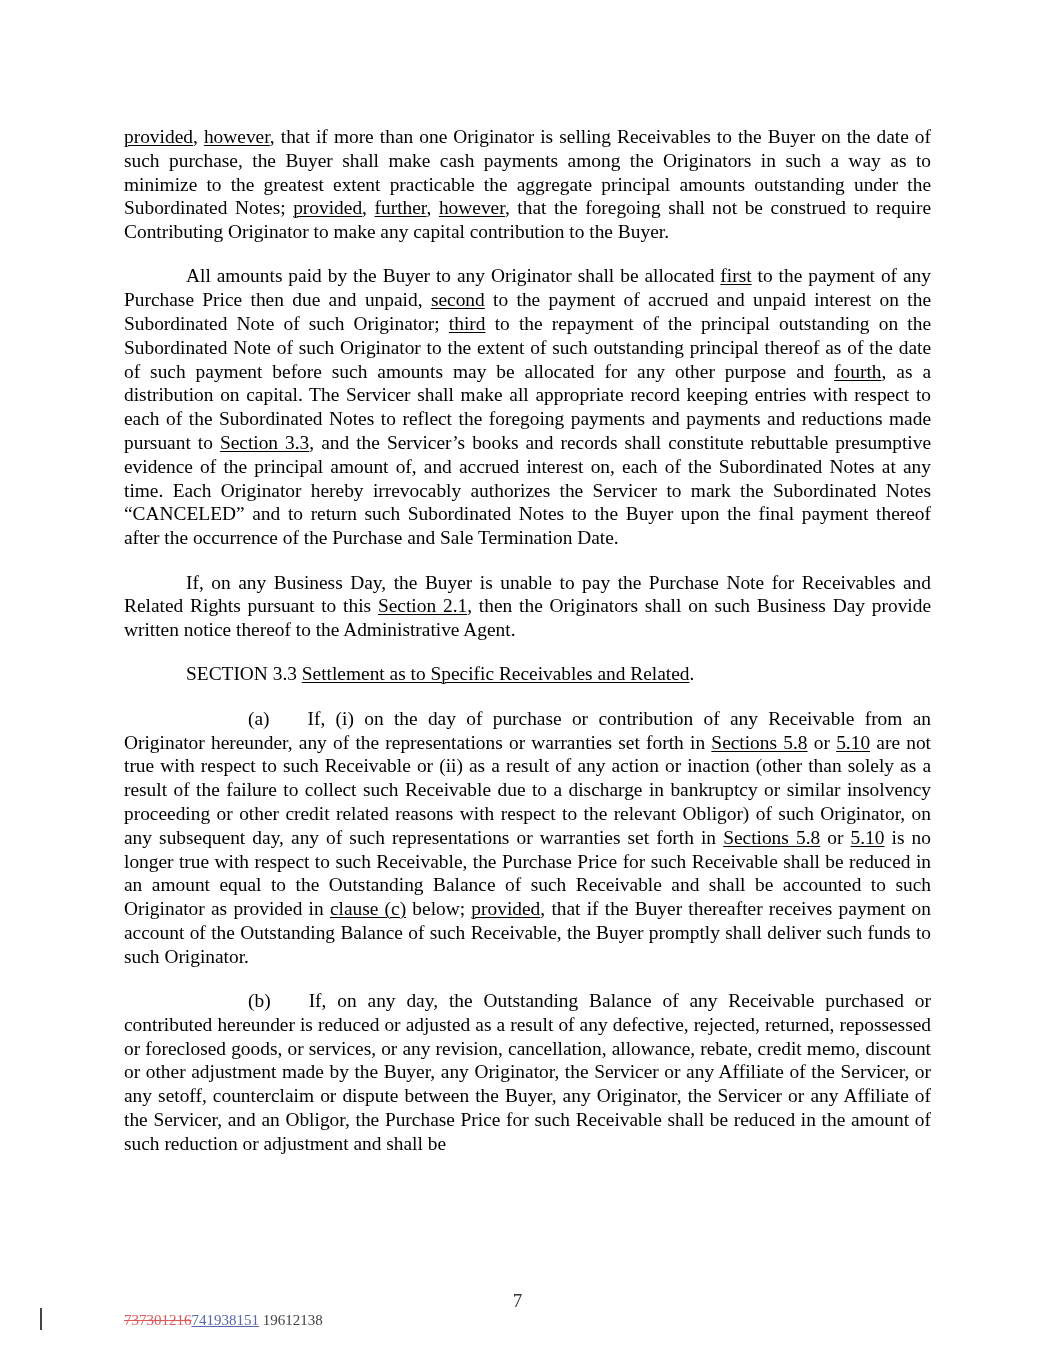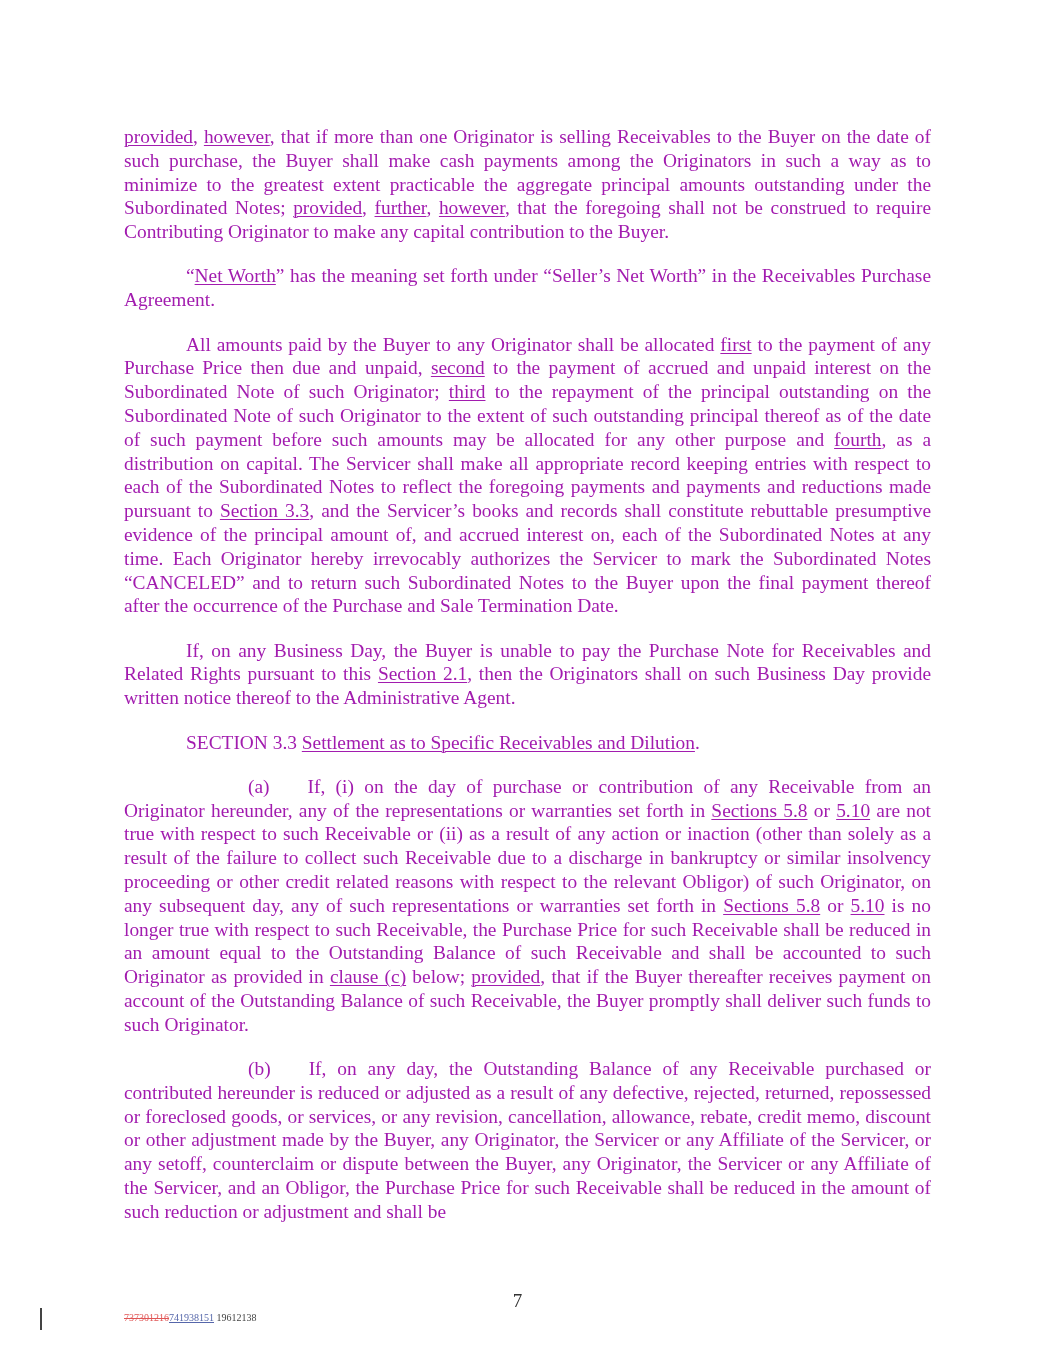--- a/index.html
+++ b/index.html
@@ -1,53 +1,52 @@
 <!DOCTYPE html>
 <html><head>
 <meta charset="utf-8">
 <style>
   html, body { margin: 0; padding: 0; background: #ffffff; }
   body { width: 1055px; height: 1365px; position: relative; overflow: hidden; }
   .page {
     position: absolute; left: 124px; top: 125px; width: 807px;
     font-family: "Liberation Serif", "DejaVu Serif", serif;
-    font-size: 19.4px; line-height: 23.8px; color: #a21caf;
+    font-size: 19.4px; line-height: 23.8px; color: #000000;
   }
   .para { margin: 0 0 20.5px 0; text-align: justify; text-align-last: left; }
   .indent { text-indent: 62px; }
   .indent2 { text-indent: 124px; }
   .u { text-decoration: underline; text-underline-offset: 2px; text-decoration-thickness: 1px; }
   .tab { display: inline-block; width: 38px; }
   .section-heading { margin: 0 0 20.5px 0; text-indent: 62px; }
   .page-number {
     position: absolute; left: 0; width: 1035px; top: 1290px; text-align: center;
     font-family: "Liberation Serif", "DejaVu Serif", serif; font-size: 19px; color: #333;
   }
   .footer {
     position: absolute; left: 124px; top: 1312px;
-    font-family: "Liberation Serif", "DejaVu Serif", serif; font-size: 10px; color: #444;
+    font-family: "Liberation Serif", "DejaVu Serif", serif; font-size: 15px; color: #444;
   }
   .del { color: #e05555; text-decoration: line-through; }
   .ins { color: #5566aa; text-decoration: underline; }
   .change-bar { position: absolute; left: 40px; top: 1308px; width: 2px; height: 22px; background: #444; }
 </style>
 </head>
 <body>
 
 <div class="page">
 
   <p class="para"><span class="u">provided</span><span>, </span><span class="u">however</span><span>, that if more than one Originator is selling Receivables to the Buyer on the date of such purchase, the Buyer shall make cash payments among the Originators in such a way as to minimize to the greatest extent practicable the aggregate principal amounts outstanding under the Subordinated Notes; </span><span class="u">provided</span><span>, </span><span class="u">further</span><span>, </span><span class="u">however</span><span>, that the foregoing shall not be construed to require Contributing Originator to make any capital contribution to the Buyer.</span></p>
 
-  <p class="para indent"><span>“</span><span class="u">Net Worth</span><span>” has the meaning set forth under “Seller’s Net Worth” in the Receivables Purchase Agreement.</span></p>
 
   <p class="para indent"><span>All amounts paid by the Buyer to any Originator shall be allocated </span><span class="u">first</span><span> to the payment of any Purchase Price then due and unpaid, </span><span class="u">second</span><span> to the payment of accrued and unpaid interest on the Subordinated Note of such Originator; </span><span class="u">third</span><span> to the repayment of the principal outstanding on the Subordinated Note of such Originator to the extent of such outstanding principal thereof as of the date of such payment before such amounts may be allocated for any other purpose and </span><span class="u">fourth</span><span>, as a distribution on capital. The Servicer shall make all appropriate record keeping entries with respect to each of the Subordinated Notes to reflect the foregoing payments and payments and reductions made pursuant to </span><span class="u">Section 3.3</span><span>, and the Servicer’s books and records shall constitute rebuttable presumptive evidence of the principal amount of, and accrued interest on, each of the Subordinated Notes at any time.  Each Originator hereby irrevocably authorizes the Servicer to mark the Subordinated Notes “CANCELED” and to return such Subordinated Notes to the Buyer upon the final payment thereof after the occurrence of the Purchase and Sale Termination Date.</span></p>
 
   <p class="para indent"><span>If, on any Business Day, the Buyer is unable to pay the Purchase Note for Receivables and Related Rights pursuant to this </span><span class="u">Section 2.1</span><span>, then the Originators shall on such Business Day provide written notice thereof to the Administrative Agent.</span></p>
 
-  <p class="section-heading"><span>SECTION 3.3 </span><span class="u">Settlement as to Specific Receivables and Dilution</span><span>.</span></p>
+  <p class="section-heading"><span>SECTION 3.3 </span><span class="u">Settlement as to Specific Receivables and Related</span><span>.</span></p>
 
   <p class="para indent2"><span>(a)</span><span class="tab"></span><span>If, (i) on the day of purchase or contribution of any Receivable from an Originator hereunder, any of the representations or warranties set forth in </span><span class="u">Sections 5.8</span><span> or </span><span class="u">5.10</span><span> are not true with respect to such Receivable or (ii) as a result of any action or inaction (other than solely as a result of the failure to collect such Receivable due to a discharge in bankruptcy or similar insolvency proceeding or other credit related reasons with respect to the relevant Obligor) of such Originator, on any subsequent day, any of such representations or warranties set forth in </span><span class="u">Sections 5.8</span><span> or </span><span class="u">5.10</span><span> is no longer true with respect to such Receivable, the Purchase Price for such Receivable shall be reduced in an amount equal to the Outstanding Balance of such Receivable and shall be accounted to such Originator as provided in </span><span class="u">clause (c)</span><span> below; </span><span class="u">provided</span><span>, that if the Buyer thereafter receives payment on account of the Outstanding Balance of such Receivable, the Buyer promptly shall deliver such funds to such Originator.</span></p>
 
   <p class="para indent2"><span>(b)</span><span class="tab"></span><span>If, on any day, the Outstanding Balance of any Receivable purchased or contributed hereunder is reduced or adjusted as a result of any defective, rejected, returned, repossessed or foreclosed goods, or services, or any revision, cancellation, allowance, rebate, credit memo, discount or other adjustment made by the Buyer, any Originator, the Servicer or any Affiliate of the Servicer, or any setoff, counterclaim or dispute between the Buyer, any Originator, the Servicer or any Affiliate of the Servicer, and an Obligor, the Purchase Price for such Receivable shall be reduced in the amount of such reduction or adjustment and shall be</span></p>
 
 </div>
 
 <div class="page-number">7</div>
 
 <div class="change-bar"></div>

